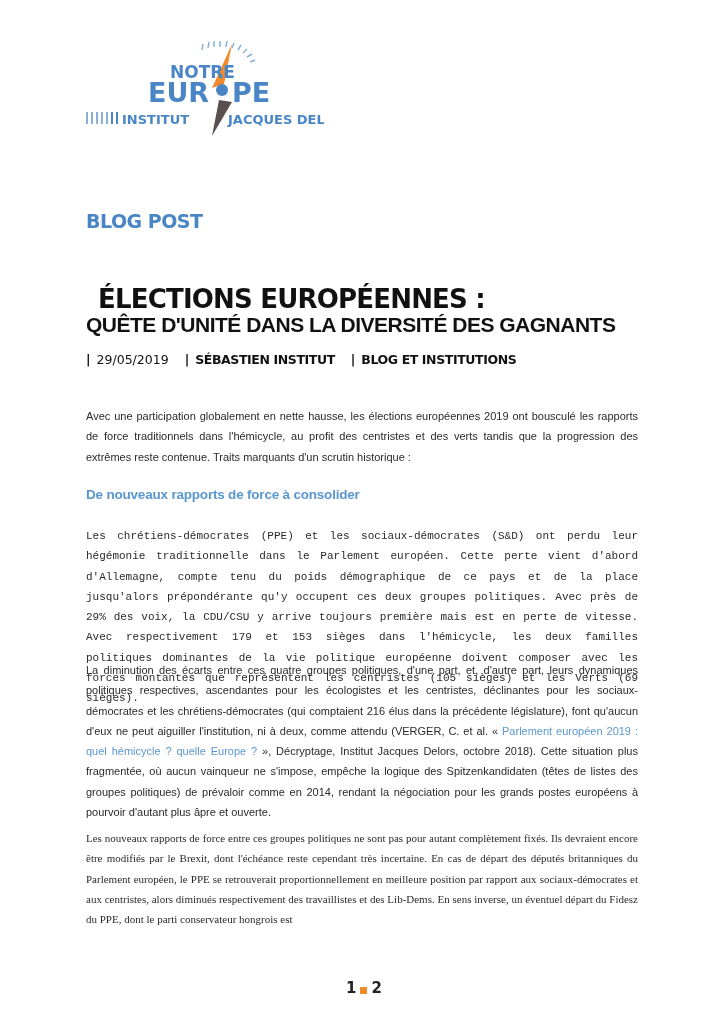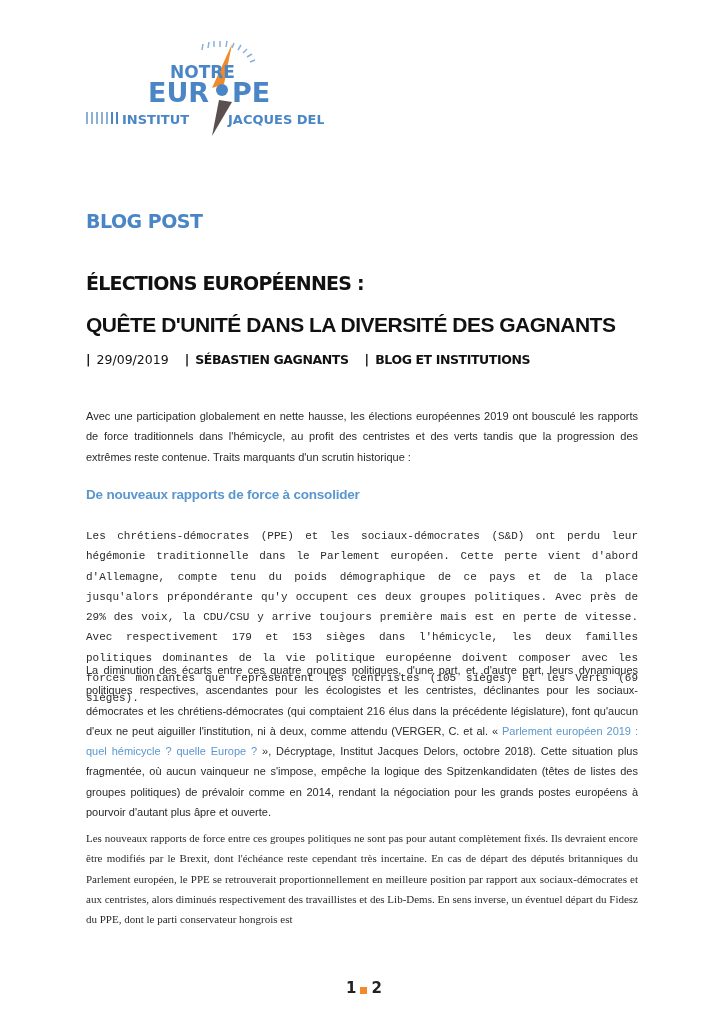--- a/index.html
+++ b/index.html
@@ -1,20 +1,20 @@
 <!DOCTYPE html>
 <html><head>
 <meta charset="utf-8">
 <style>
   html, body { margin:0; padding:0; background:#ffffff; }
   body { width:724px; height:1024px; position:relative; overflow:hidden; font-family:"Liberation Sans", sans-serif; color:#222; }
   .logo { position:absolute; left:84px; top:38px; width:240px; height:100px; }
   .logo svg { width:240px; height:100px; }
   .kicker { position:absolute; left:86px; top:210px; font-family:"DejaVu Sans", sans-serif; font-weight:bold; font-size:19px; color:#4a86c5; letter-spacing:-0.5px; }
-  .title { position:absolute; left:86px; top:272px; font-family:"DejaVu Sans", sans-serif; font-weight:bold; font-size:19px; color:#111; letter-spacing:-0.8px; margin:0; }
+  .title { position:absolute; left:86px; top:272px; font-family:"DejaVu Sans", sans-serif; font-weight:bold; font-size:26px; color:#111; letter-spacing:-0.8px; margin:12px; }
   .subtitle { position:absolute; left:86px; top:313px; font-family:Liberation Sans, sans-serif; font-weight:bold; font-size:21px; color:#111; letter-spacing:-0.5px; margin:0; }
   .meta { position:absolute; left:86px; top:352px; font-family:"DejaVu Sans", sans-serif; font-size:12.5px; color:#111; display:flex; gap:0; white-space:nowrap; }
   .meta .sep { margin:0 6px 0 0; font-weight:bold; }
   .meta .date { margin-right:16px; }
   .meta .bold { font-weight:bold; letter-spacing:-0.4px; margin-right:16px; }
   .body { position:absolute; left:86px; width:552px; font-family:"Liberation Sans", sans-serif; font-size:11px; line-height:20.3px; color:#2a2a2a; text-align:justify; margin:0; }
   .p1 { top:406px; }
   .h2 { position:absolute; left:86px; top:487px; font-family:"Liberation Sans", sans-serif; font-weight:bold; font-size:13.5px; color:#5b97cf; letter-spacing:-0.2px; }
   .p2 { top:526px;font-family:Liberation Mono, monospace; }
   .p3 { top:660px; }
@@ -62,23 +62,23 @@
     <text x="144" y="86" font-family="DejaVu Sans, sans-serif" font-weight="bold" font-size="13" fill="#4a86c5">JACQUES DELORS</text>
   </svg>
 </div>
 
 <div class="kicker">BLOG POST</div>
 <h1 class="title">ÉLECTIONS EUROPÉENNES :</h1>
 <h2 class="subtitle">QUÊTE D'UNITÉ DANS LA DIVERSITÉ DES GAGNANTS</h2>
 
 <div class="meta">
   <span class="sep">|</span>
-  <span class="date">29/09/2019</span>
+  <span class="date">29/05/2019</span>
   <span class="sep">|</span>
-  <span class="bold">SÉBASTIEN GAGNANTS</span>
+  <span class="bold">SÉBASTIEN INSTITUT</span>
   <span class="sep">|</span>
   <span class="bold">BLOG ET INSTITUTIONS</span>
 </div>
 
 <p class="body p1">Avec une participation globalement en nette hausse, les élections européennes 2019 ont bousculé les rapports de force traditionnels dans l'hémicycle, au profit des centristes et des verts tandis que la progression des extrêmes reste contenue. Traits marquants d'un scrutin historique :</p>
 
 <div class="h2">De nouveaux rapports de force à consolider</div>
 
 <p class="body p2">Les chrétiens-démocrates (PPE) et les sociaux-démocrates (S&amp;D) ont perdu leur hégémonie traditionnelle dans le Parlement européen. Cette perte vient d'abord d'Allemagne, compte tenu du poids démographique de ce pays et de la place jusqu'alors prépondérante qu'y occupent ces deux groupes politiques. Avec près de 29% des voix, la CDU/CSU y arrive toujours première mais est en perte de vitesse. Avec respectivement 179 et 153 sièges dans l'hémicycle, les deux familles politiques dominantes de la vie politique européenne doivent composer avec les forces montantes que représentent les centristes (105 sièges) et les Verts (69 sièges).</p>
 

